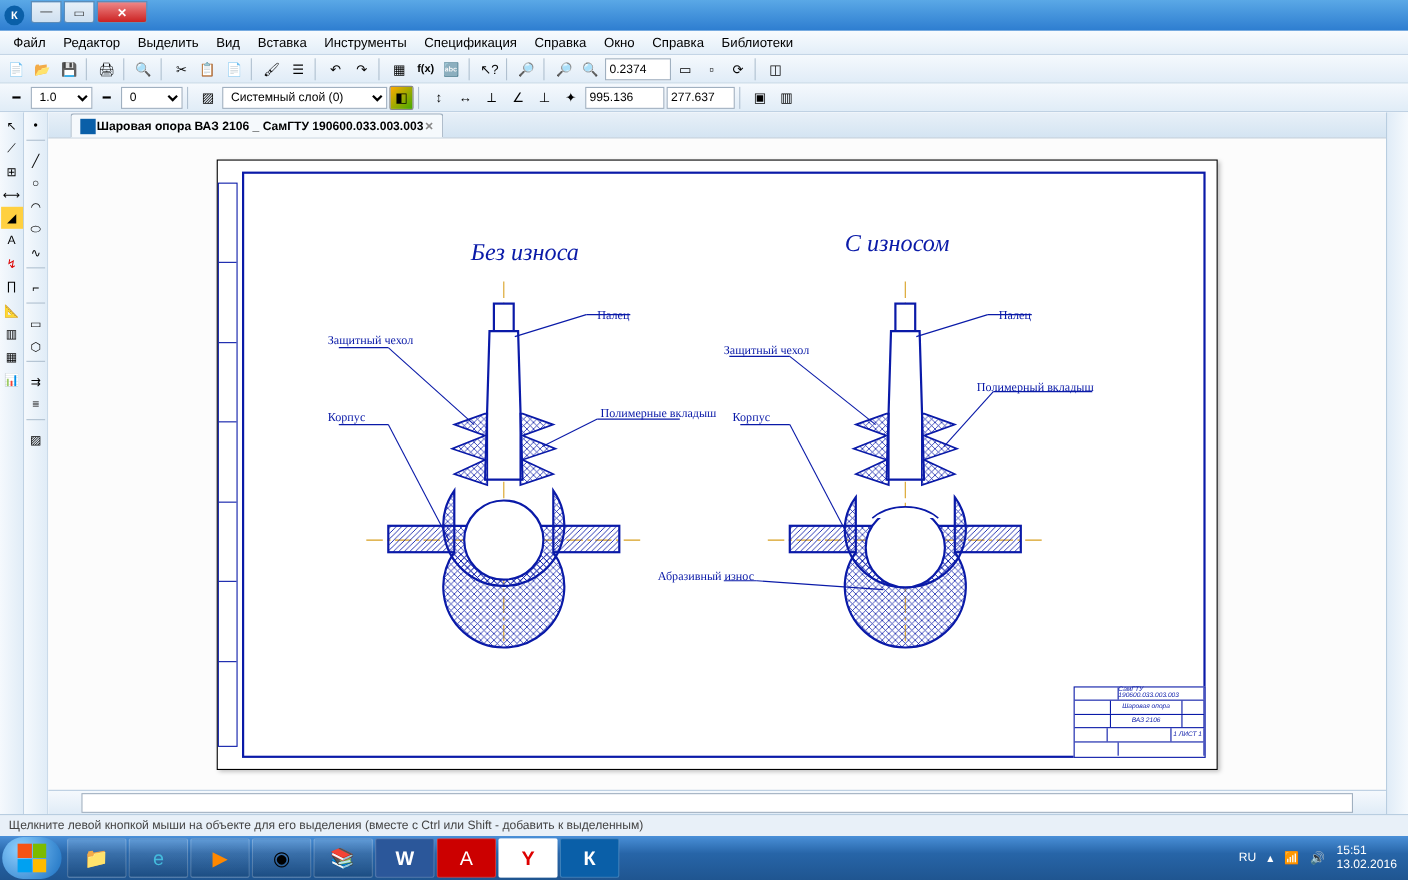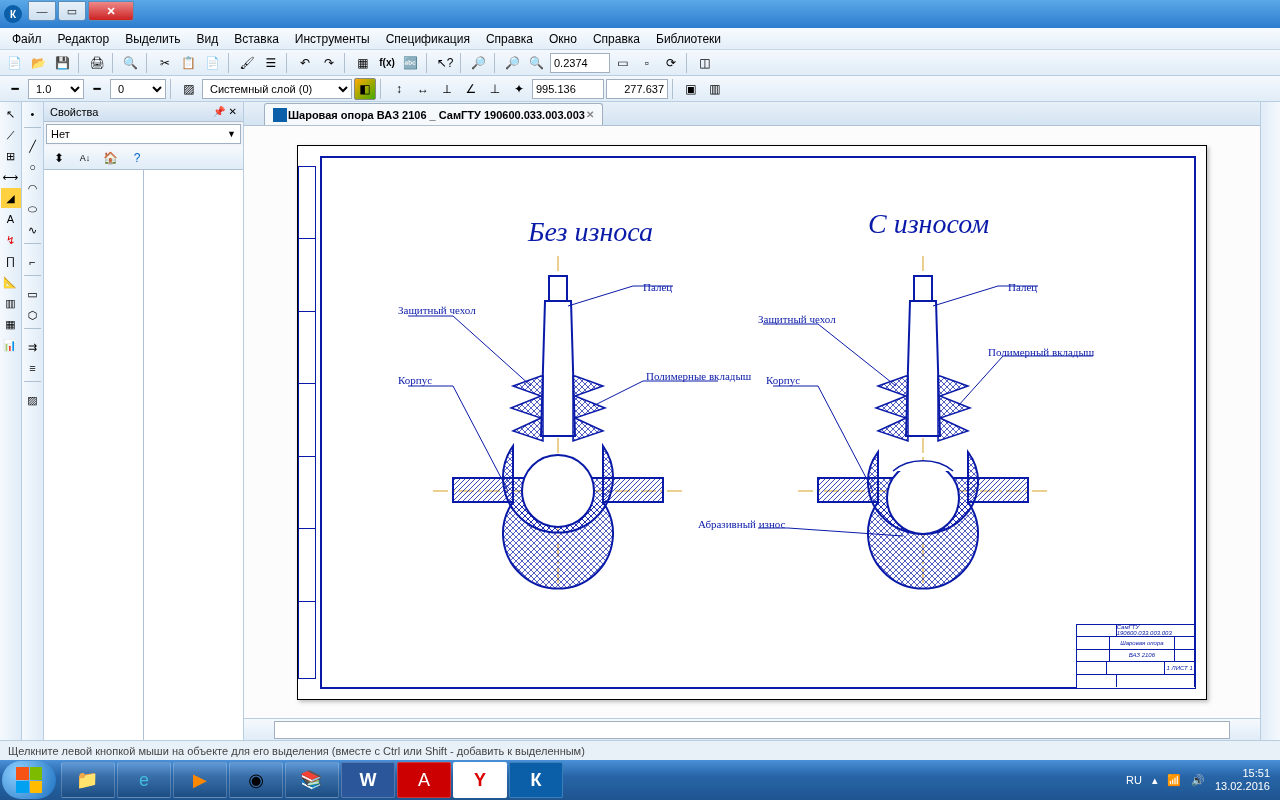--- a/index.html
+++ b/index.html
@@ -37,40 +37,40 @@
 .canvas-area { flex: 1; display: flex; flex-direction: column; background: #fff; position: relative; }
 .doc-tabs { height: 24px; background: linear-gradient(#e8f0f8,#d4e4f2); border-bottom: 1px solid #b0c0d0; display: flex; align-items: flex-end; padding: 0 20px; }
 .doc-tab { height: 22px; background: #f5f9fc; border: 1px solid #a0b0c0; border-bottom: none; border-radius: 3px 3px 0 0; display: flex; align-items: center; padding: 0 8px; gap: 1px; font-size: 11px; font-weight: bold; }
 .doc-tab .ticon { width: 14px; height: 14px; background: #0a5fa8; }
 .doc-tab .tclose { font-size: 10px; color: #888; }
 .canvas { flex: 1; background: #fcfcfc; overflow: hidden; display: flex; align-items: center; justify-content: center; }
 .drawing-wrap { width: 910px; height: 555px; border: 1px solid #000; box-shadow: 2px 2px 4px rgba(0,0,0,.25); background: #fff; position: relative; }
 .drawing-border { position: absolute; inset: 10px 10px 10px 22px; border: 2px solid #0a1aa8; }
 .drawing-ruler { position: absolute; left: 0; top: 20px; bottom: 20px; width: 18px; border: 1px solid #0a1aa8; }
 .ruler-cell { border-bottom: 1px solid #0a1aa8; height: 14.2%; font-size: 7px; display: flex; align-items: center; justify-content: center; color: #0a1aa8; font-style: italic; }
-.drawing-title { position: absolute; font-family: 'Times New Roman', serif; font-style: italic; font-size: 28px; color: #0a1aa8; }
+.drawing-title { position: absolute; font-family: 'Times New Roman', serif; font-style: italic; font-size: 22px; color: #0a1aa8; }
 .drawing-label { position: absolute; font-family: 'Times New Roman', serif; font-size: 11px; color: #0a1aa8; }
 .title-block { position: absolute; right: 10px; bottom: 10px; width: 120px; height: 65px; border: 1px solid #0a1aa8; background: #fff; font-size: 6px; color: #0a1aa8; font-style: italic; }
 .tb-row { border-bottom: 1px solid #0a1aa8; height: 20%; display: flex; }
 .tb-cell { border-right: 1px solid #0a1aa8; flex: 1; display: flex; align-items: center; justify-content: center; }
 
 .ballsvg { position: absolute; }
 
 .bottom-input { height: 22px; background: linear-gradient(#f5f9fd,#e0ecf7); border-top: 1px solid #b8cde0; display: flex; align-items: center; padding: 2px 30px; }
 .bottom-input input { flex: 1; height: 18px; border: 1px solid #a0b0c0; background: #fff; padding: 0 4px; }
 
 .statusbar { height: 20px; background: #e8f0f8; border-top: 1px solid #b8cde0; display: flex; align-items: center; padding: 0 8px; font-size: 11px; color: #444; }
 
 .taskbar { height: 40px; background: linear-gradient(#4a90d8,#2765a8 40%,#1f5590); display: flex; align-items: center; padding: 0 2px; }
 .start { width: 54px; height: 38px; background: radial-gradient(circle at 30% 30%,#8ed0ff,#1a6fc0); border-radius: 20px; display: flex; align-items: center; justify-content: center; margin-right: 4px; }
 .start-logo { width: 26px; height: 26px; display: grid; grid-template: 1fr 1fr/1fr 1fr; gap: 1px; }
 .start-logo div:nth-child(1){background:#f65314;} .start-logo div:nth-child(2){background:#7cbb00;} .start-logo div:nth-child(3){background:#00a1f1;} .start-logo div:nth-child(4){background:#ffbb00;}
 .tbitem { width: 54px; height: 36px; background: linear-gradient(rgba(255,255,255,.15),rgba(0,0,0,.1)); border: 1px solid rgba(255,255,255,.2); border-radius: 2px; margin: 0 1px; display: flex; align-items: center; justify-content: center; font-size: 18px; }
 .tray { margin-left: auto; color: #fff; display: flex; align-items: center; gap: 10px; padding: 0 8px; font-size: 11px; }
-.tray-time { text-align: right; line-height: 1.2; }
+.tray-time { text-align: left; line-height: 1.2; }
 
 .right-collapse { width: 20px; background: linear-gradient(90deg,#e0ecf7,#f5f9fd); border-left: 1px solid #b8cde0; writing-mode: vertical-rl; font-size: 10px; display: flex; align-items: center; justify-content: flex-start; padding: 10px 0; color: #556; }
 </style>
 </head>
 <body>
 
 <div class="titlebar">
   <div class="app-icon">К</div>
   <div class="winbtns">
     <div class="winbtn">—</div>
@@ -140,21 +140,21 @@
   <select class="tinput" style="width:150px"><option>Системный слой (0)</option></select>
   <div class="tbtn" style="background:linear-gradient(135deg,#fa0,#4a0);border:1px solid #888">◧</div>
   <div class="tsep"></div>
   <div class="tbtn">↕</div>
   <div class="tbtn">↔</div>
   <div class="tbtn">⟂</div>
   <div class="tbtn">∠</div>
   <div class="tbtn">⊥</div>
   <div class="tbtn">✦</div>
   <input class="tinput" style="width: 72px;" value="995.136">
-  <input class="tinput" style="width: 62px; text-align: right;" value="277.637">
+  <input class="tinput" style="width: 62px;" value="277.637">
   <div class="tsep"></div>
   <div class="tbtn">▣</div>
   <div class="tbtn">▥</div>
 </div>
 
 <div class="main">
 
   <div class="vtoolbar">
     <div class="vbtn">↖</div>
     <div class="vbtn">⟋</div>
@@ -183,40 +183,20 @@
     <div class="vsep"></div>
     <div class="vbtn">▭</div>
     <div class="vbtn">⬡</div>
     <div class="vsep"></div>
     <div class="vbtn">⇉</div>
     <div class="vbtn">≡</div>
     <div class="vsep"></div>
     <div class="vbtn">▨</div>
   </div>
 
-  <div class="props-panel">
-    <div class="props-head">
-      <span>Свойства</span>
-      <span class="pin">📌 ✕</span>
-    </div>
-    <div class="props-combo">
-      <span>Нет</span>
-        <span class="arr">▼</span>
-    </div>
-    <div class="props-mini">
-      <span class="tbtn">⬍</span>
-      <span class="tbtn" style="font-size:9px">A↓</span>
-      <span class="tbtn">🏠</span>
-      <span class="tbtn" style="color:#06c">?</span>
-    </div>
-    <div class="props-body" style="display:flex">
-      <div class="props-tree"></div>
-      <div style="flex:1"></div>
-    </div>
-  </div>
 
   <div class="canvas-area">
     <div class="doc-tabs">
       <div class="doc-tab">
         <span class="ticon"></span>
         <span>Шаровая опора ВАЗ 2106 _ СамГТУ 190600.033.003.003</span>
         <span class="tclose">✕</span>
       </div>
     </div>
     <div class="canvas">

